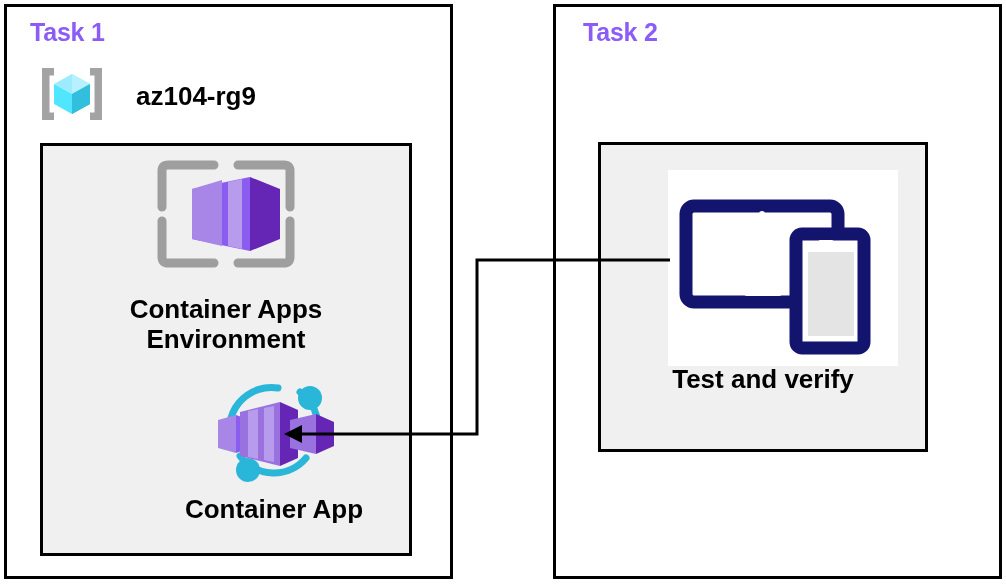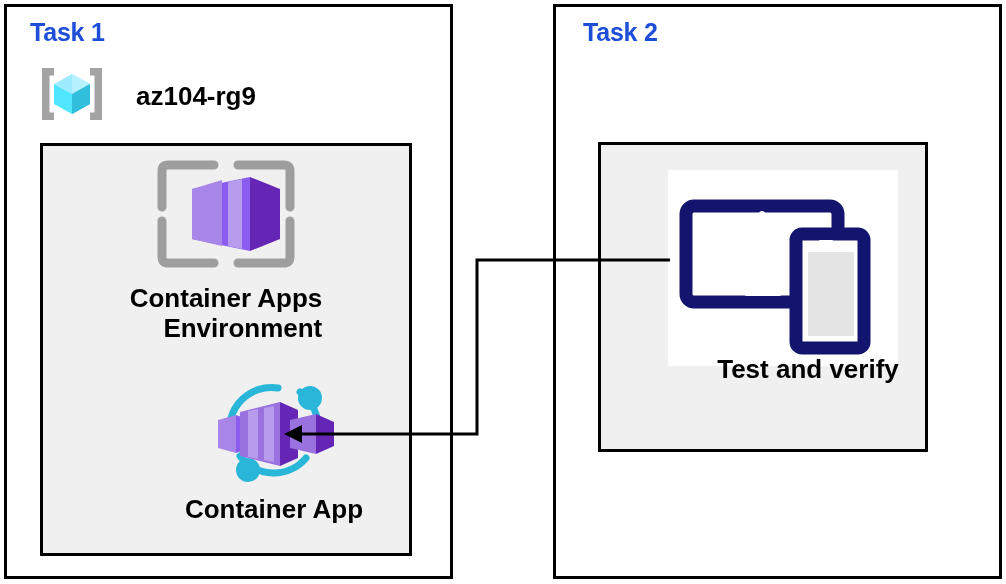--- a/index.html
+++ b/index.html
@@ -25,21 +25,21 @@
     border: 3px solid #000000;
     box-sizing: border-box;
   }
   #task1-panel { left: 4px;   top: 4px; width: 449px; height: 575px; }
   #task2-panel { left: 553px; top: 4px; width: 449px; height: 575px; }
 
   .task-heading {
     position: absolute;
     font-size: 25px;
     font-weight: bold;
-    color: #1d4ed8;
+    color: #8b5cf6;
     letter-spacing: -0.2px;
     white-space: nowrap;
   }
   #task1-heading { left: 30px;  top: 18px; }
   #task2-heading { left: 583px; top: 18px; }
 
   
   #rg-row {
     position: absolute;
     left: 36px;
@@ -75,41 +75,40 @@
   .caption {
     font-size: 26px;
     font-weight: bold;
     color: #000000;
     text-align: center;
     line-height: 1.16;
     white-space: pre-line;
   }
 
   #cae-group { left: 40px; top: 155px; width: 372px; }
-  #cae-caption { margin-top: 6px; text-align: right; }
+  #cae-caption { margin-top: 17px; }
 
   #capp-group { left: 40px; top: 378px; width: 372px; padding-left: 48px; }
   #capp-caption { margin-top: 8px; }
 
   
   #devices-box {
     position: absolute;
     left: 668px;
     top: 170px;
     width: 230px;
     height: 196px;
     background: #ffffff;
   }
   #tv-caption {
     position: absolute;
     left: 598px;
-    top: 354px;
+    top: 364px;
     width: 330px;
     text-align: center;
-    padding-left: 45px;
   }
 
   
   #connector {
     position: absolute;
     left: 0;
     top: 0;
     width: 1006px;
     height: 584px;
     pointer-events: none;

